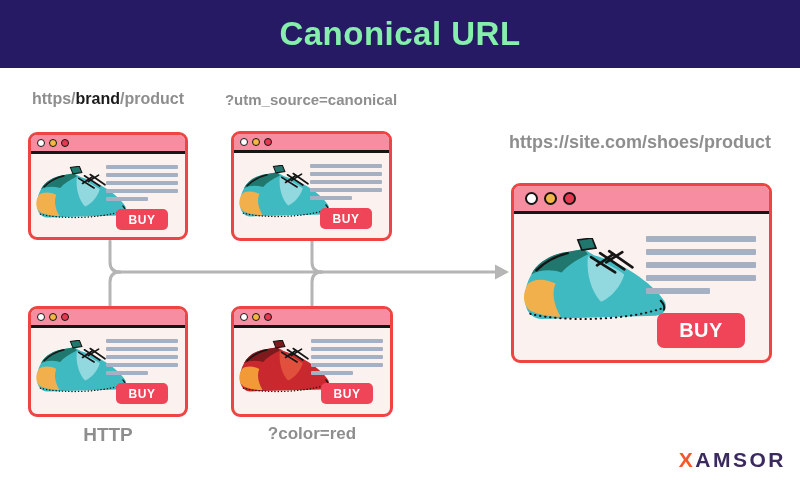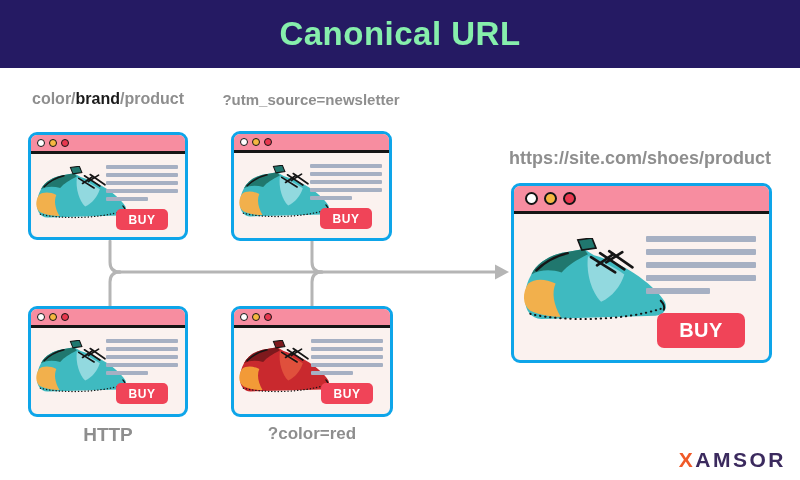--- a/index.html
+++ b/index.html
@@ -19,26 +19,26 @@
 
   
   .url-label {
     position:absolute; text-align:center; font-weight:700; color:#8E8E8E;
   }
   .url-label .seg-bold { color:#1B1B1B; }
   #label-top-left     { left:0;   top:90;  top:90px;  width:216px; font-size:16px; }
   #label-top-center   { left:210px; top:91px; width:202px; font-size:15px; }
   #label-bottom-left  { left:0;   top:424px; width:216px; font-size:19px; }
   #label-bottom-center{ left:212px; top:424px; width:200px; font-size:17px; }
-  #label-canonical    { left:488px; top:148px; width:304px; font-size:18px; }
+  #label-canonical    { left:488px; top:132px; width:304px; font-size:18px; }
 
   
   .bwin {
     position:absolute; box-sizing:border-box; background:#FBF2EF;
-    border:3px solid #0ea5e9; border-radius:9px; overflow:hidden;
+    border:3px solid #ef4444; border-radius:9px; overflow:hidden;
   }
   .bwin .bar {
     background:#F78DA0; border-bottom:3px solid #151515;
     display:flex; align-items:center;
   }
   .bwin.small .bar { height:16px; gap:4px; padding-left:6px; }
   .bwin.large .bar { height:25px; gap:6px; padding-left:11px; }
   .dot { border-radius:50%; box-sizing:border-box; background:#fff; }
   .bwin.small .dot { width:8px; height:8px; border:1.6px solid #151515; }
   .bwin.large .dot { width:13px; height:13px; border:2.2px solid #151515; }
@@ -112,23 +112,23 @@
   </symbol>
 </svg>
 
 <div id="canvas">
 
   <div class="header">
     <h1>Canonical URL</h1>
   </div>
 
   <div class="url-label" id="label-top-left">
-    <span>color/</span><span class="seg-bold">brand</span><span>/product</span>
-  </div>
-  <div class="url-label" id="label-top-center">?utm_source=newsletter</div>
+    <span>https/</span><span class="seg-bold">brand</span><span>/product</span>
+  </div>
+  <div class="url-label" id="label-top-center">?utm_source=canonical</div>
   <div class="url-label" id="label-bottom-left">HTTP</div>
   <div class="url-label" id="label-bottom-center">?color=red</div>
   <div class="url-label" id="label-canonical">https://site.com/shoes/product</div>
 
   <svg id="connectors">
     <g fill="none" stroke="#B5B5B5" stroke-width="3" stroke-linecap="round">
       <path d="M110,241 L110,262 Q110,272 120,272"></path>
       <path d="M312,241 L312,262 Q312,272 322,272"></path>
       <path d="M110,306 L110,282 Q110,272 120,272"></path>
       <path d="M312,306 L312,282 Q312,272 322,272"></path>

